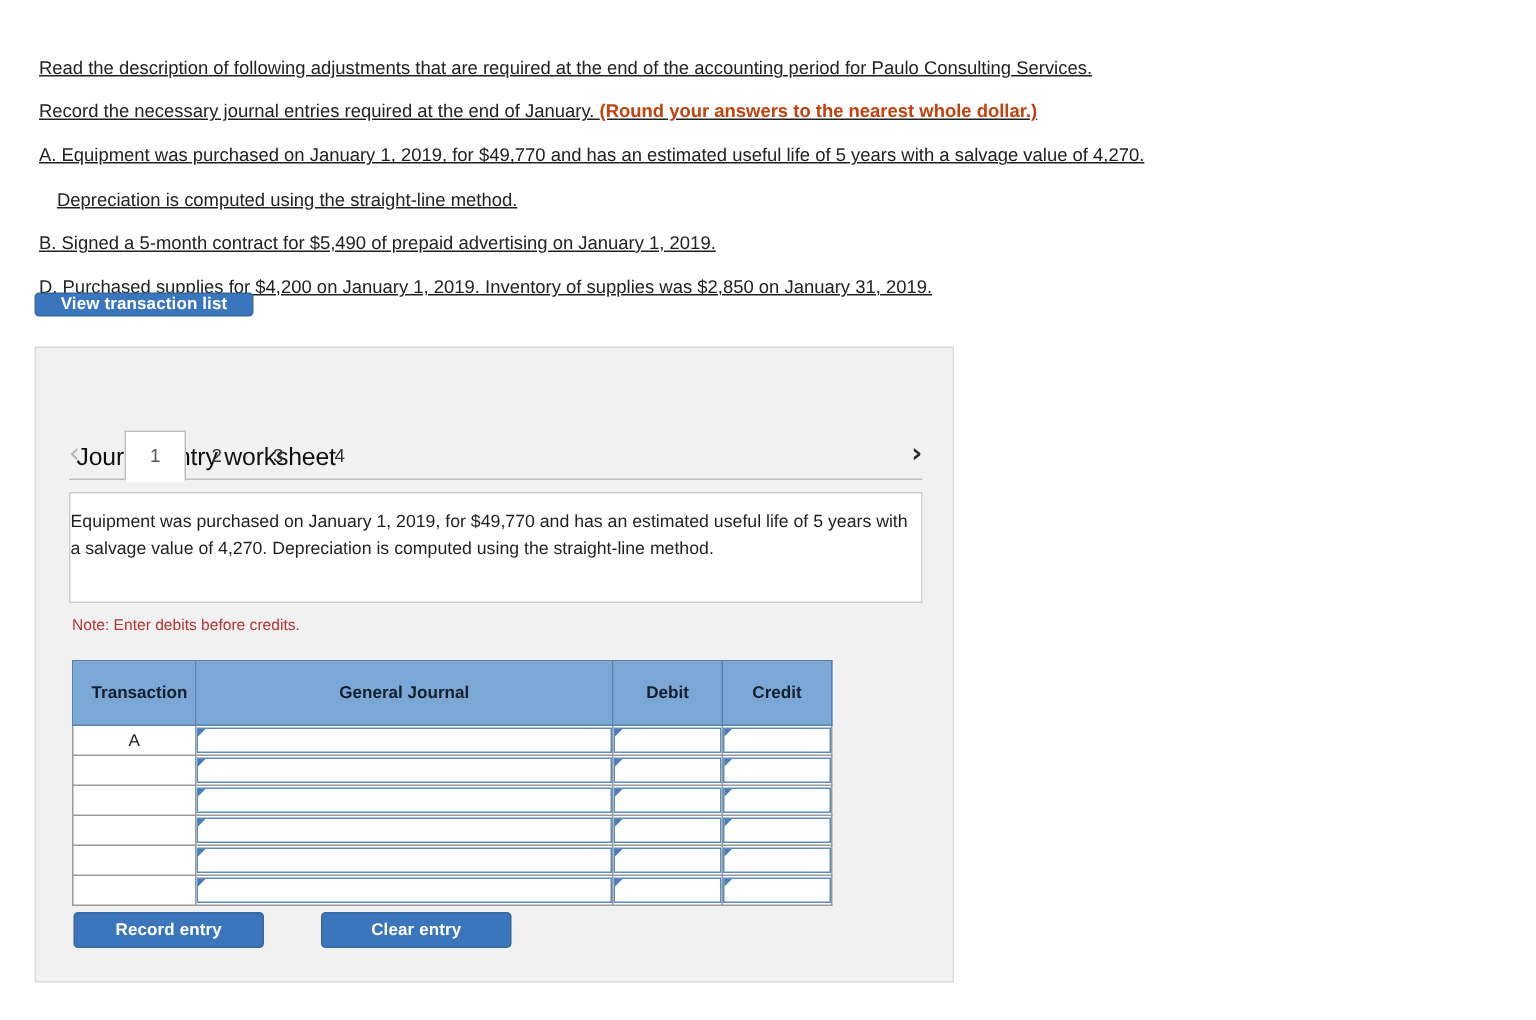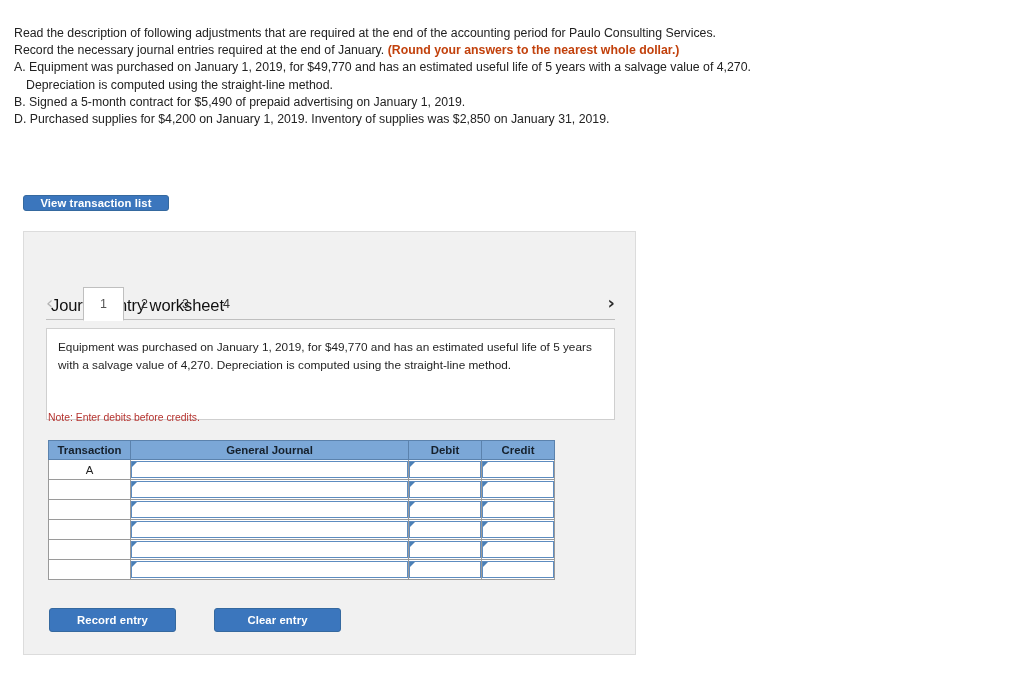--- a/index.html
+++ b/index.html
@@ -20,22 +20,23 @@
   .problem {
     position: absolute;
     left: 14px;
     top: 25px;
     width: 900px;
     font-size: 12.3px;
     line-height: 17.2px;
     color: #222222;
   }
   .problem p {
-    margin: 0;
+    margin: 12px;
     white-space: nowrap;
+    text-decoration: underline;
   }
   .problem .indent { padding-left: 12px; }
   .red-bold {
     color: #c2410c;
     font-weight: bold;
   }
 
   
   .btn {
     display: inline-flex;
@@ -128,25 +129,25 @@
     margin-bottom: -1px;
     color: #555555;
   }
 
   
   .descbox {
     position: absolute;
     left: 22px;
     top: 96px;
     width: 569px;
-    height: 92px;
+    height: 74px;
     background: #ffffff;
     border: 1px solid #cfcfcf;
     box-sizing: border-box;
-    padding: 10px 11px;
+    padding: 10px 0;
     font-size: 11.8px;
     line-height: 17.5px;
     color: #1f1f1f;
   }
 
   
   .note {
     position: absolute;
     left: 24px;
     top: 180px;
@@ -163,21 +164,21 @@
     border-collapse: collapse;
     table-layout: fixed;
   }
   .jtable th {
     background: #7ba7d7;
     border: 1px solid #5b82ad;
     font-size: 11.4px;
     font-weight: bold;
     color: #15202c;
     height: 18px;
-    padding: 0;
+    padding: 12px;
     text-align: center;
   }
   .jtable td {
     border: 1px solid #9a9a9a;
     background: #ffffff;
     height: 19px;
     padding: 0;
     vertical-align: middle;
   }
   .col-trans  { width: 82px; }

